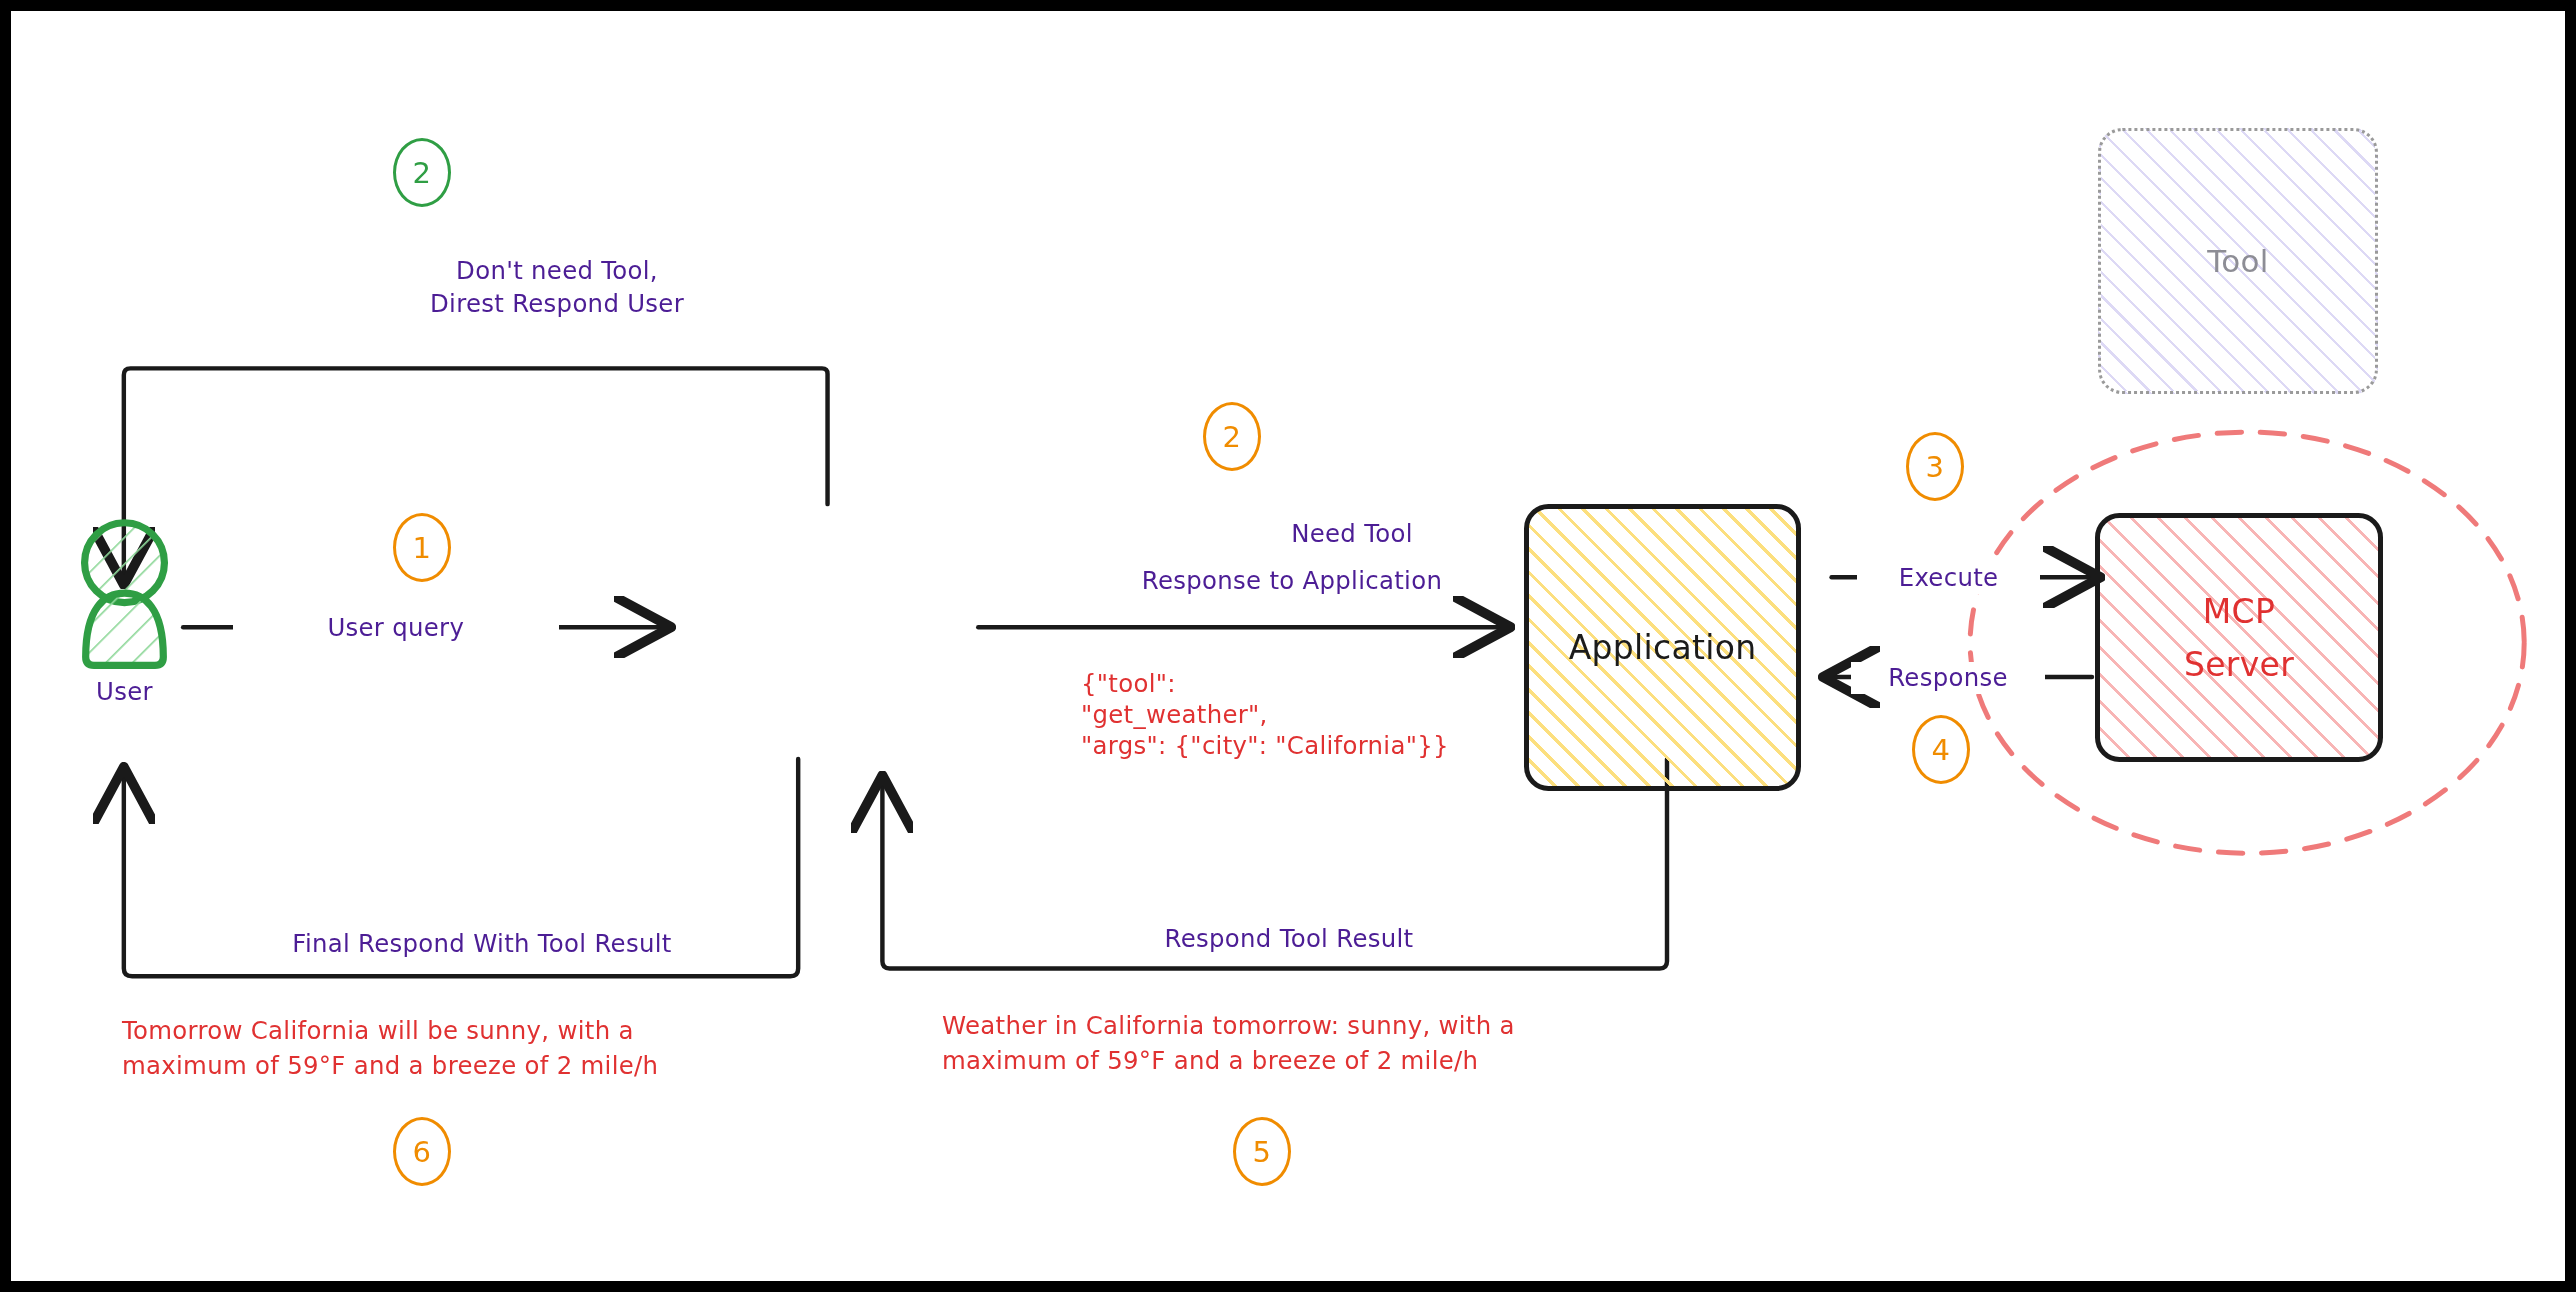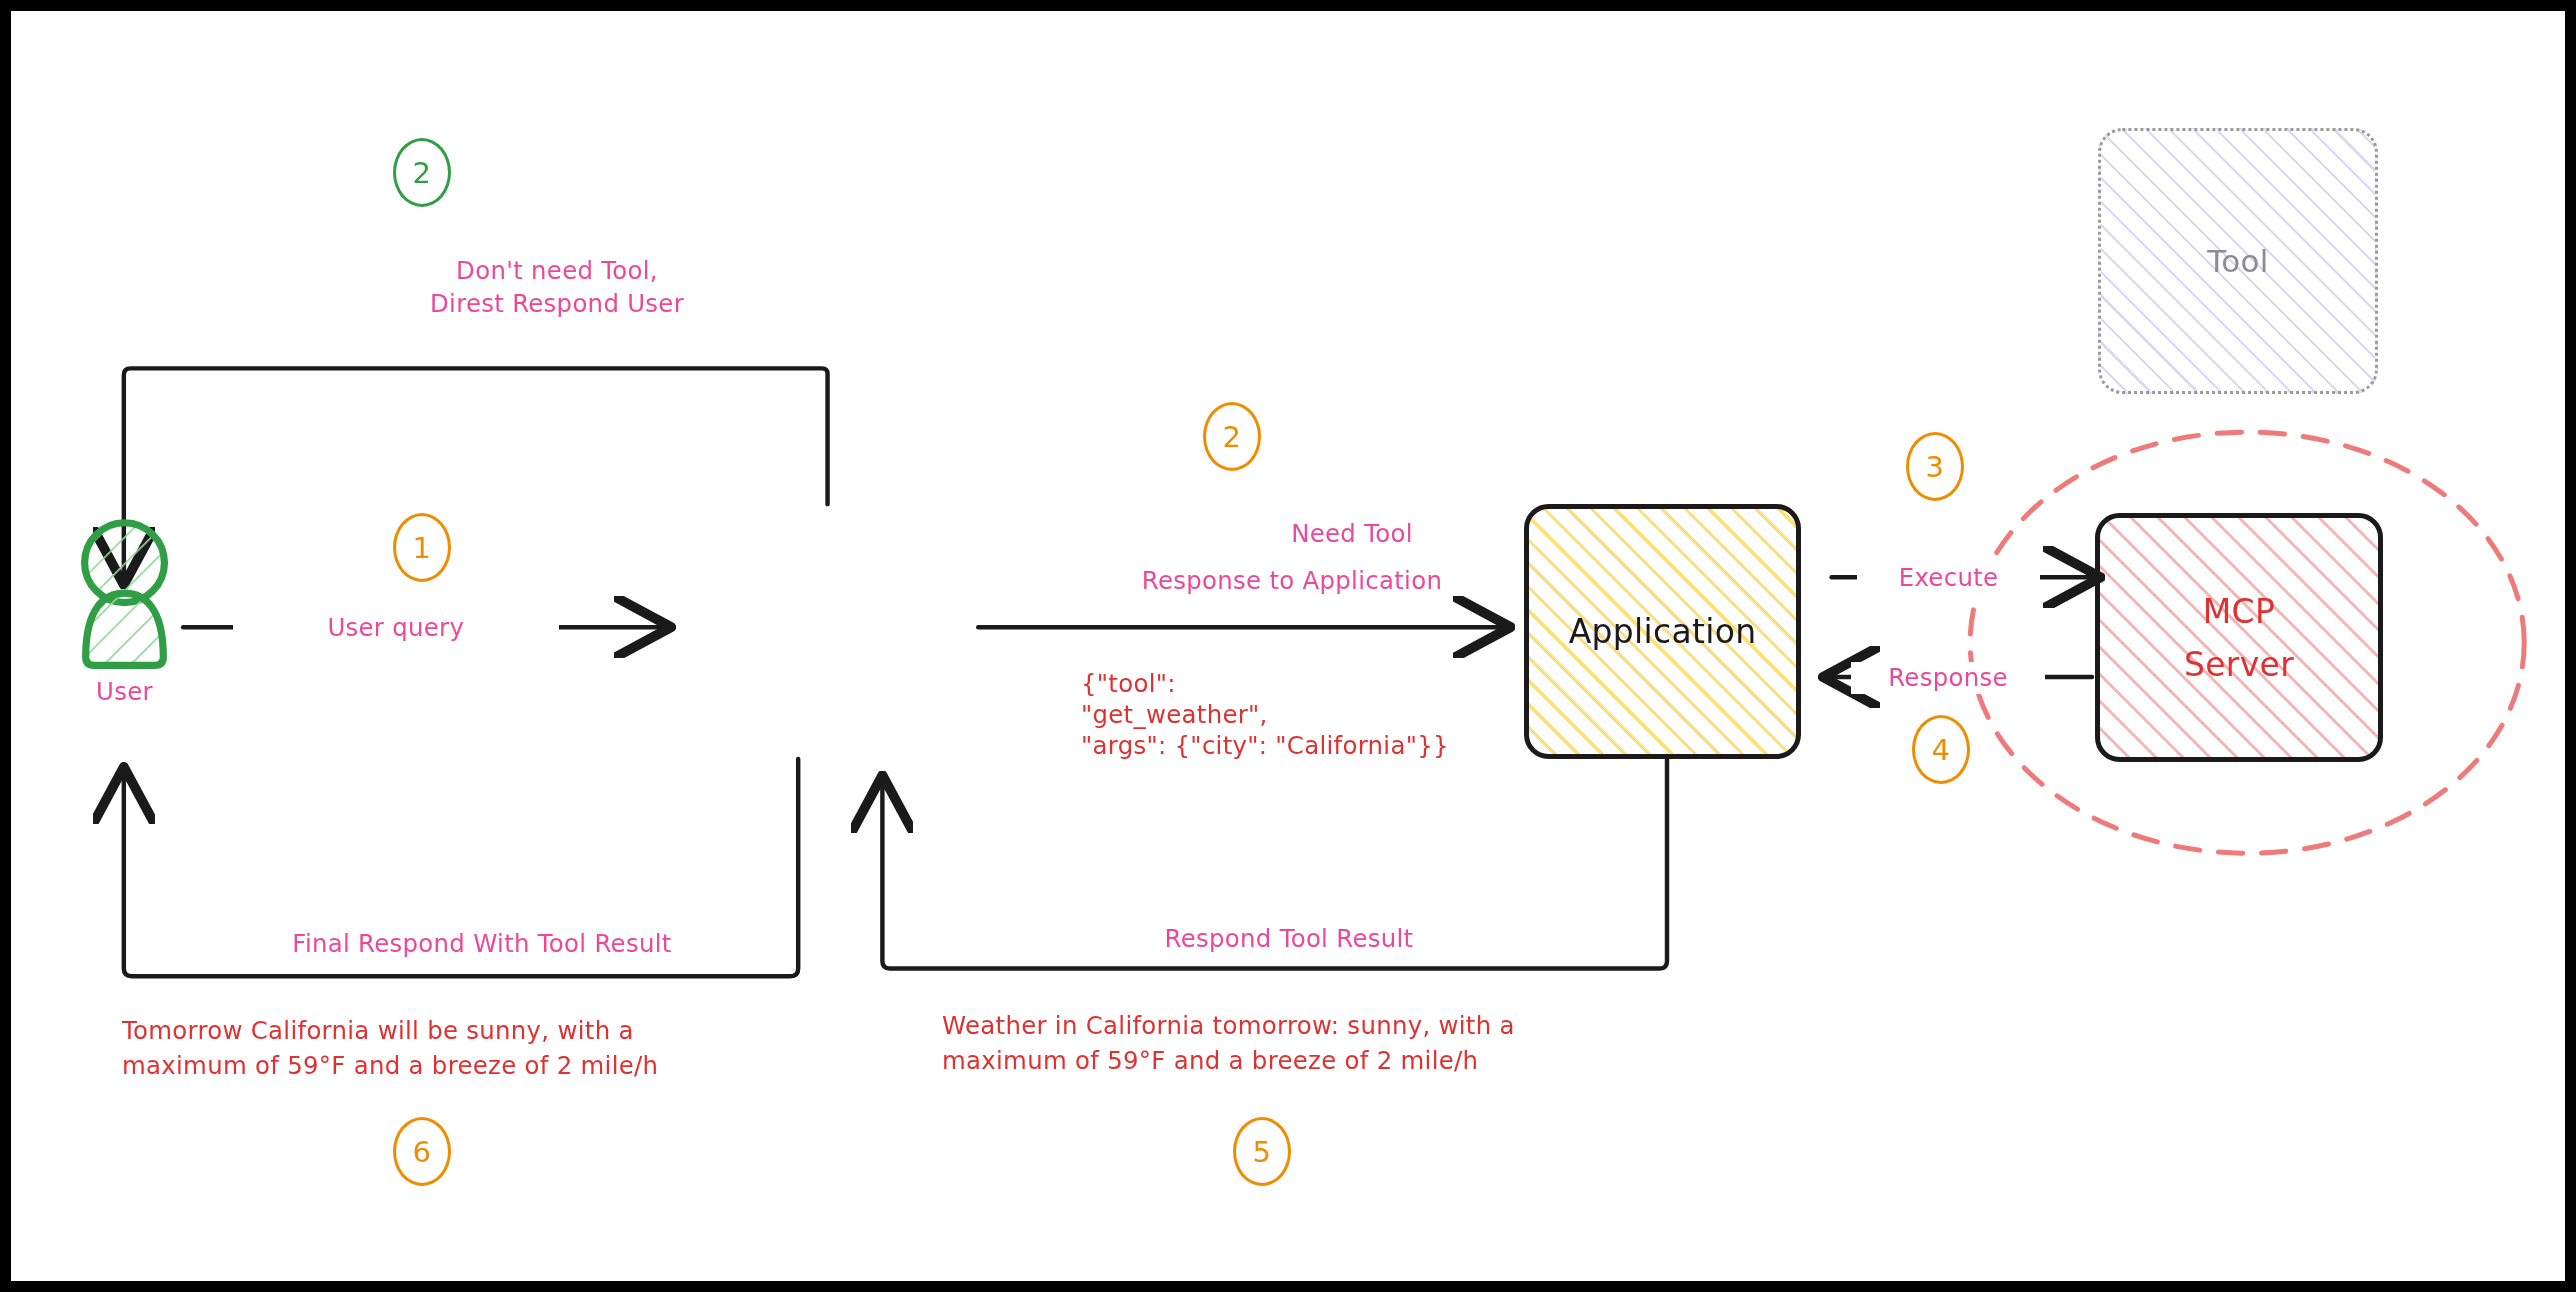--- a/index.html
+++ b/index.html
@@ -1,20 +1,20 @@
 <!DOCTYPE html>
 <html style="font-size:9px"><head>
 <meta charset="utf-8">
 <style>
   html,body{margin:0;padding:0;background:#000;}
   body{width:2576px;height:1292px;overflow:hidden;font-family:"DejaVu Sans",sans-serif;}
   #frame{position:absolute;left:11px;top:11px;width:2554px;height:1270px;background:#fff;overflow:hidden;}
   .abs{position:absolute;}
   .hand{font-family:"DejaVu Sans",sans-serif;font-weight:400;letter-spacing:0.3px;}
-  .lbl{color:#ec4899;font-size:24.4px;line-height:1.32;white-space:pre;}
+  .lbl{color:#4c1d95;font-size:24.4px;line-height:1.32;white-space:pre;}
   .lbl-c{text-align:center;}
   .redtxt{color:#e03131;font-size:24.4px;line-height:1.42;white-space:pre;}
   .redjson{color:#e03131;font-size:24.4px;line-height:1.28;white-space:pre;}
   .step{width:58px;height:69px;border:3.9px solid #f08c00;border-radius:50%;
         display:flex;align-items:center;justify-content:center;color:#f08c00;
         font-size:29px;font-weight:500;box-sizing:border-box;}
   .step.green{border-color:#2f9e44;color:#2f9e44;}
   .node{box-sizing:border-box;border:5px solid #1a1a1a;border-radius:24.4px;
         display:flex;flex-direction:column;align-items:center;justify-content:center;}
   .node-title{color:#1b1b1b;font-size:33px;}
@@ -67,21 +67,21 @@
           <line x1="0" y1="0" x2="0" y2="34" stroke="#8fd89a" stroke-width="6"></line>
         </pattern>
       </defs>
       <circle cx="145" cy="95" r="72" fill="url(#gh)" stroke="#2f9e44" stroke-width="13"></circle>
       <path d="M75,265 C75,175 110,150 145,150 C180,150 215,175 215,265 Q215,280 200,280 L90,280 Q75,280 75,265 Z" fill="url(#gh)" stroke="#2f9e44" stroke-width="13" stroke-linejoin="round"></path>
     </svg>
     <div class="hand lbl lbl-c abs" style="left:0;top:166px;width:161px;">User</div>
   </div>
 
 
-  <div class="abs node hatch-yellow" style="left:1513px;top:493px;width:277px;height:255px;">
+  <div class="abs node hatch-yellow" style="left:1513px;top:493px;width:277px;height:287px;">
     <div class="hand node-title">Application</div>
   </div>
 
   <div class="abs node hatch-red" style="left:2084px;top:502px;width:288px;height:249px;">
     <div class="hand node-title" style="color:#e03131;">MCP</div>
     <div class="hand node-title" style="color:#e03131;margin-top:14px;">Server</div>
   </div>
 
   <div class="abs toolbox hatch-lav" style="left:2087px;top:117px;width:280px;height:266px;">
     <div class="hand tool-title">Tool</div>

